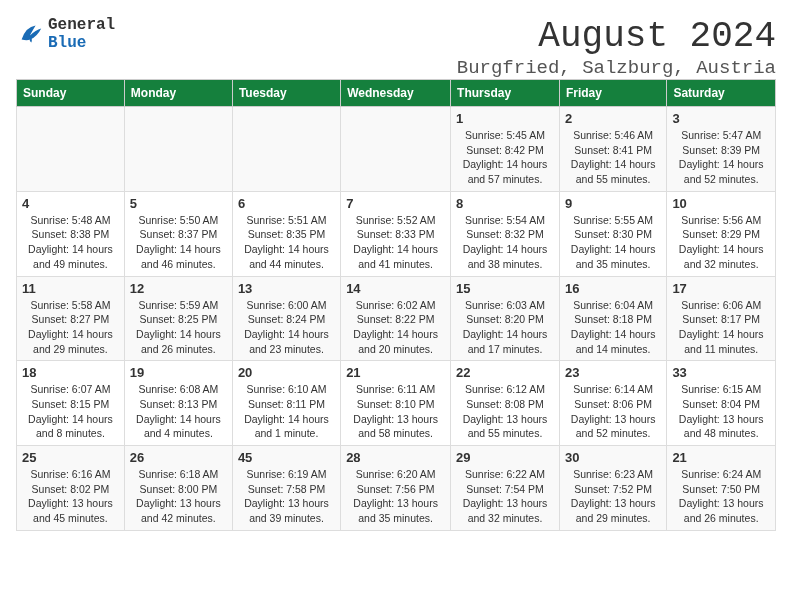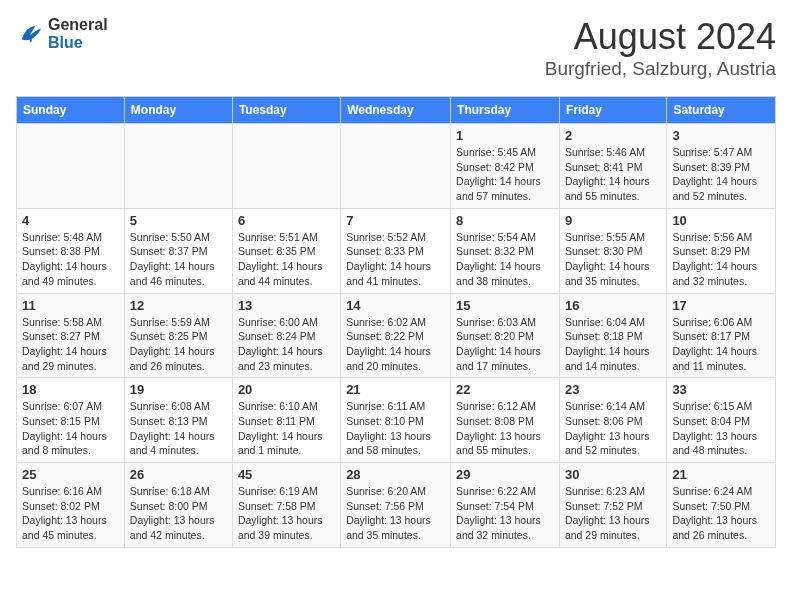--- a/index.html
+++ b/index.html
@@ -7,21 +7,22 @@
       font-family: Arial, sans-serif;
       background: #fff;
       width: 792px;
       min-height: 612px;
       padding: 16px;
     }
     .header {
       display: flex;
       justify-content: space-between;
       align-items: flex-start;
-      margin-bottom: 16px;
+      margin-bottom: 0;
+      font-family: Liberation Mono, monospace;
     }
     .logo {
       display: flex;
       align-items: center;
       gap: 4px;
     }
     .logo-bird {
       width: 28px;
       height: 28px;
     }
@@ -36,21 +37,21 @@
     .subtitle {
       font-size: 19px;
       color: #555;
     }
     table {
       width: 100%;
       border-collapse: collapse;
       font-size: 11px;
     }
     thead tr th {
-      background-color: #3b82f6;
+      background-color: #15803d;
       color: #fff;
       text-align: left;
       padding: 6px 6px;
       font-size: 12px;
       font-weight: bold;
       border: 1px solid #ccc;
     }
     tbody tr td {
       border: 1px solid #ddd;
       vertical-align: top;
@@ -68,20 +69,21 @@
       font-size: 13px;
       font-weight: bold;
       color: #333;
       display: block;
       margin-bottom: 2px;
     }
     .day-info {
       color: #333;
       font-size: 10.5px;
       line-height: 1.4;
+      text-align: center;
     }
     .empty-cell {
       background-color: #f9f9f9;
     }
   </style>
 </head>
 <body>
 
 <div class="header">
   <div class="logo">

